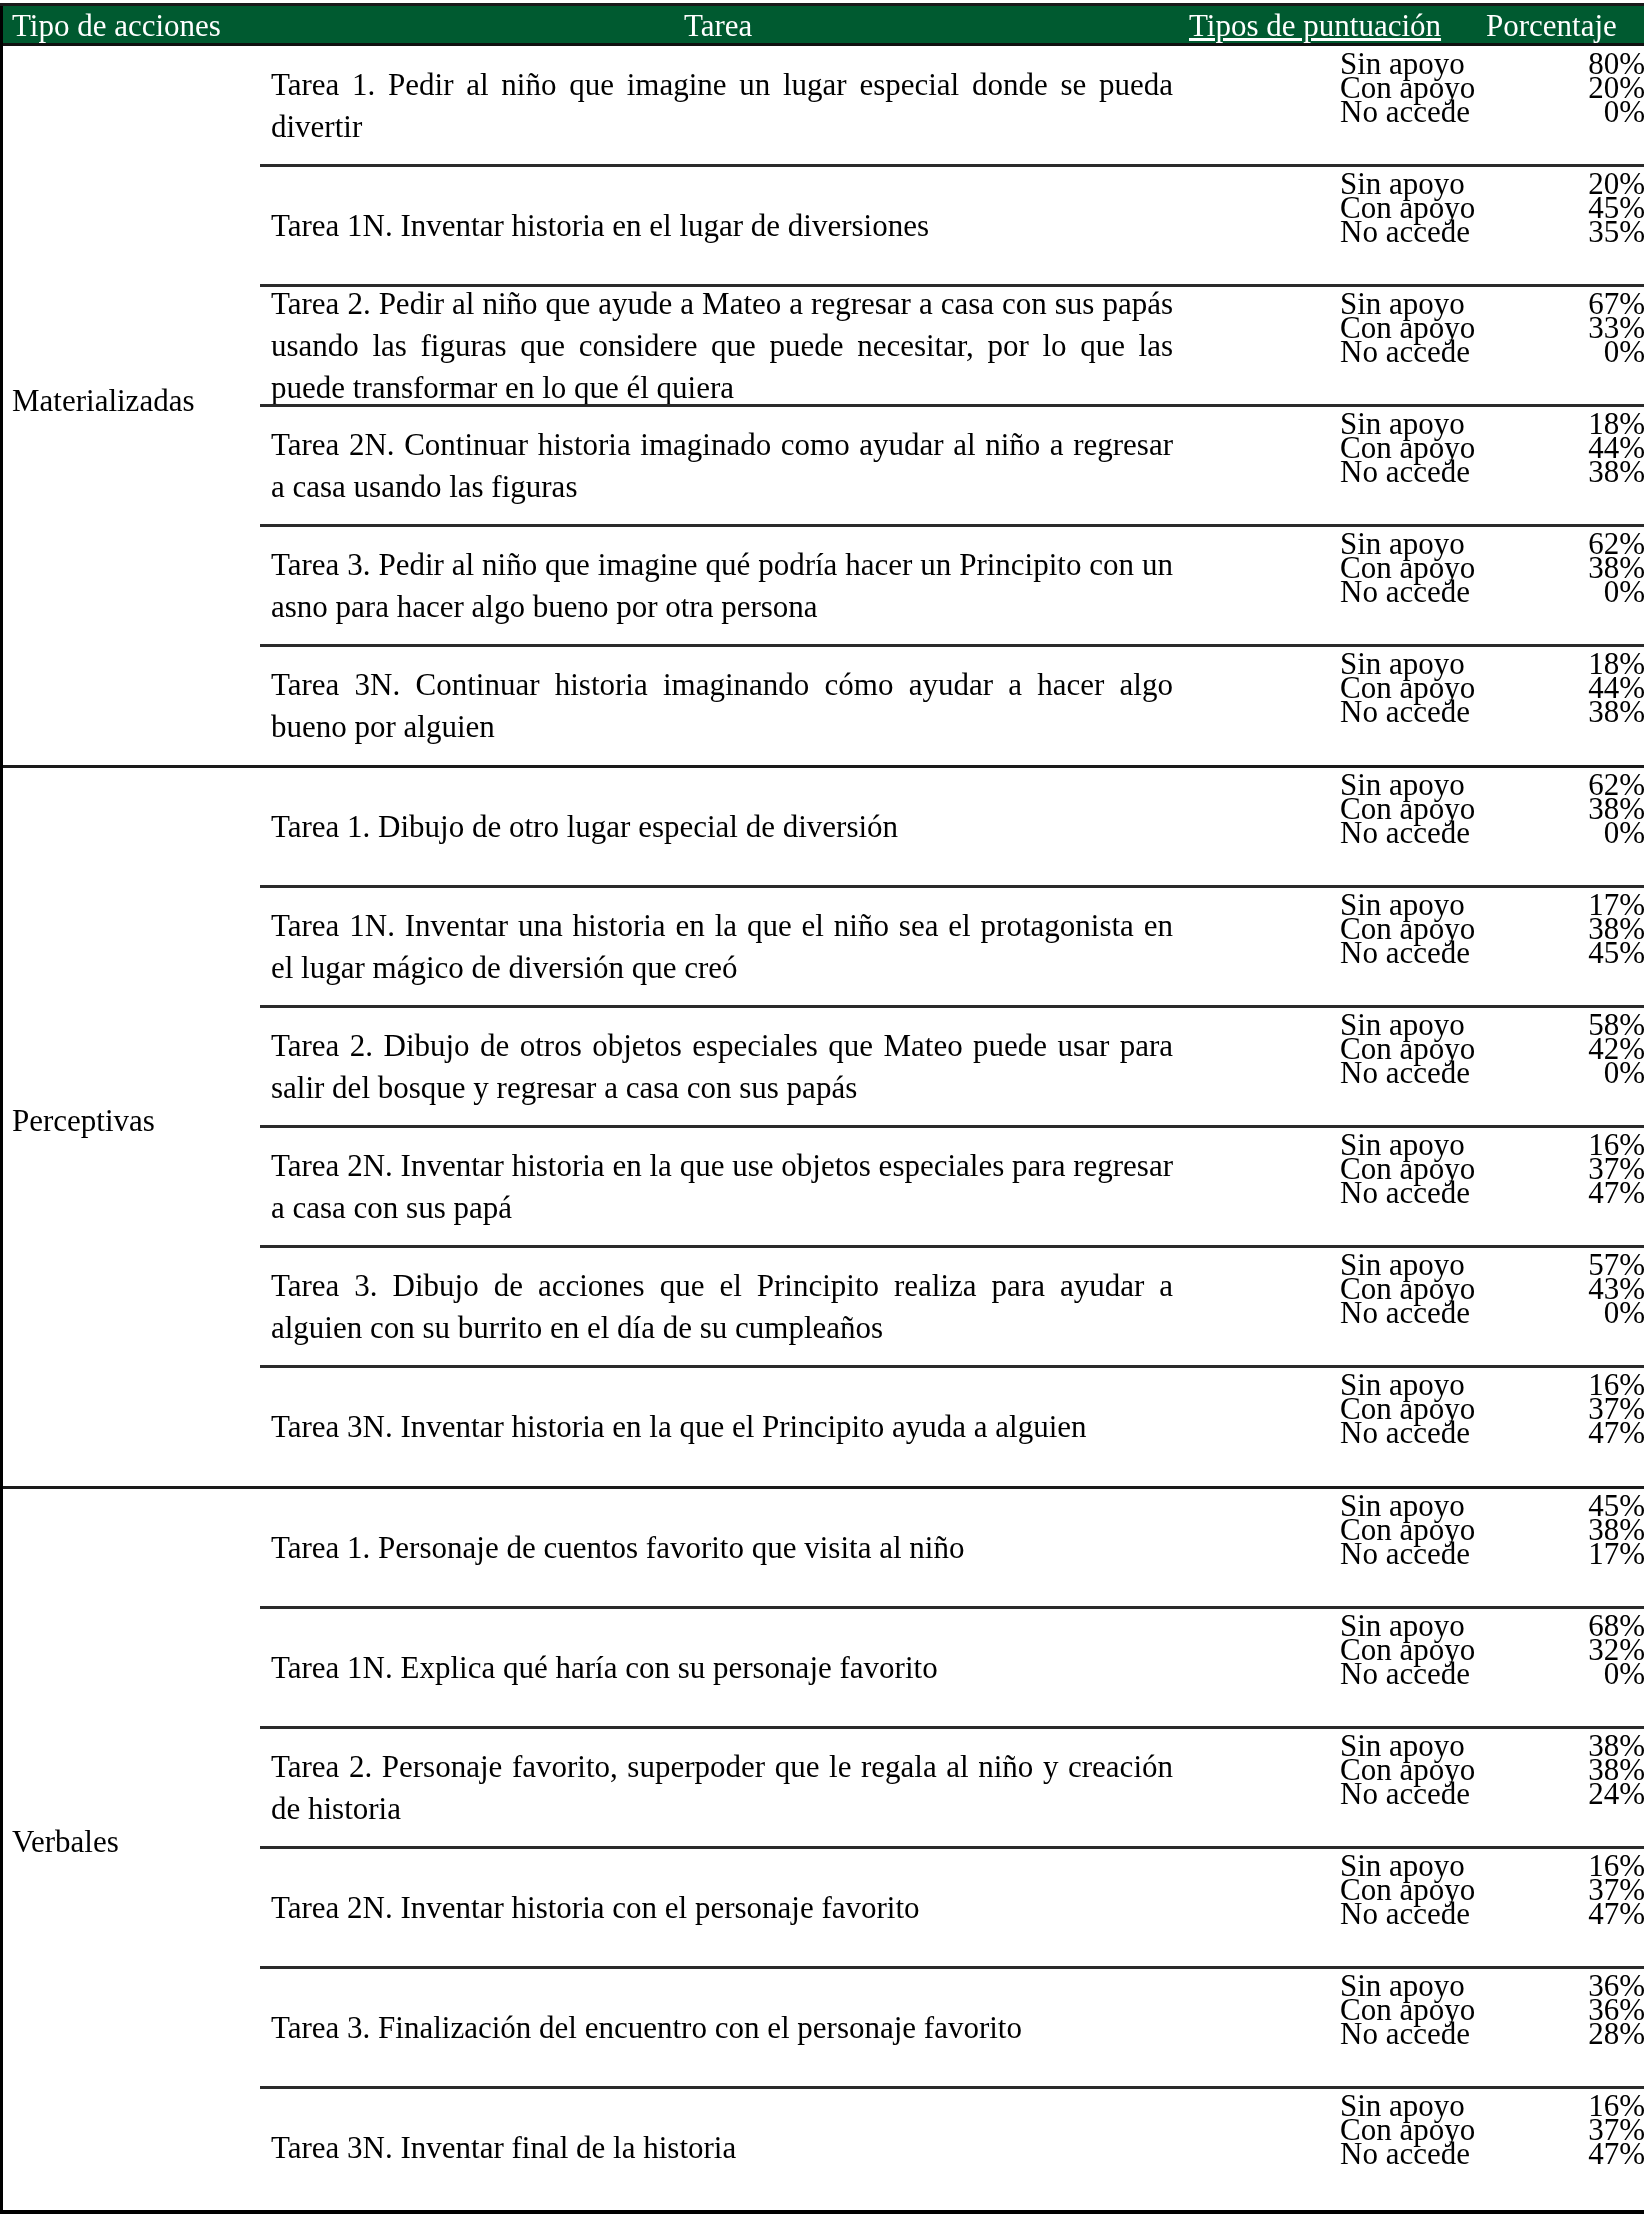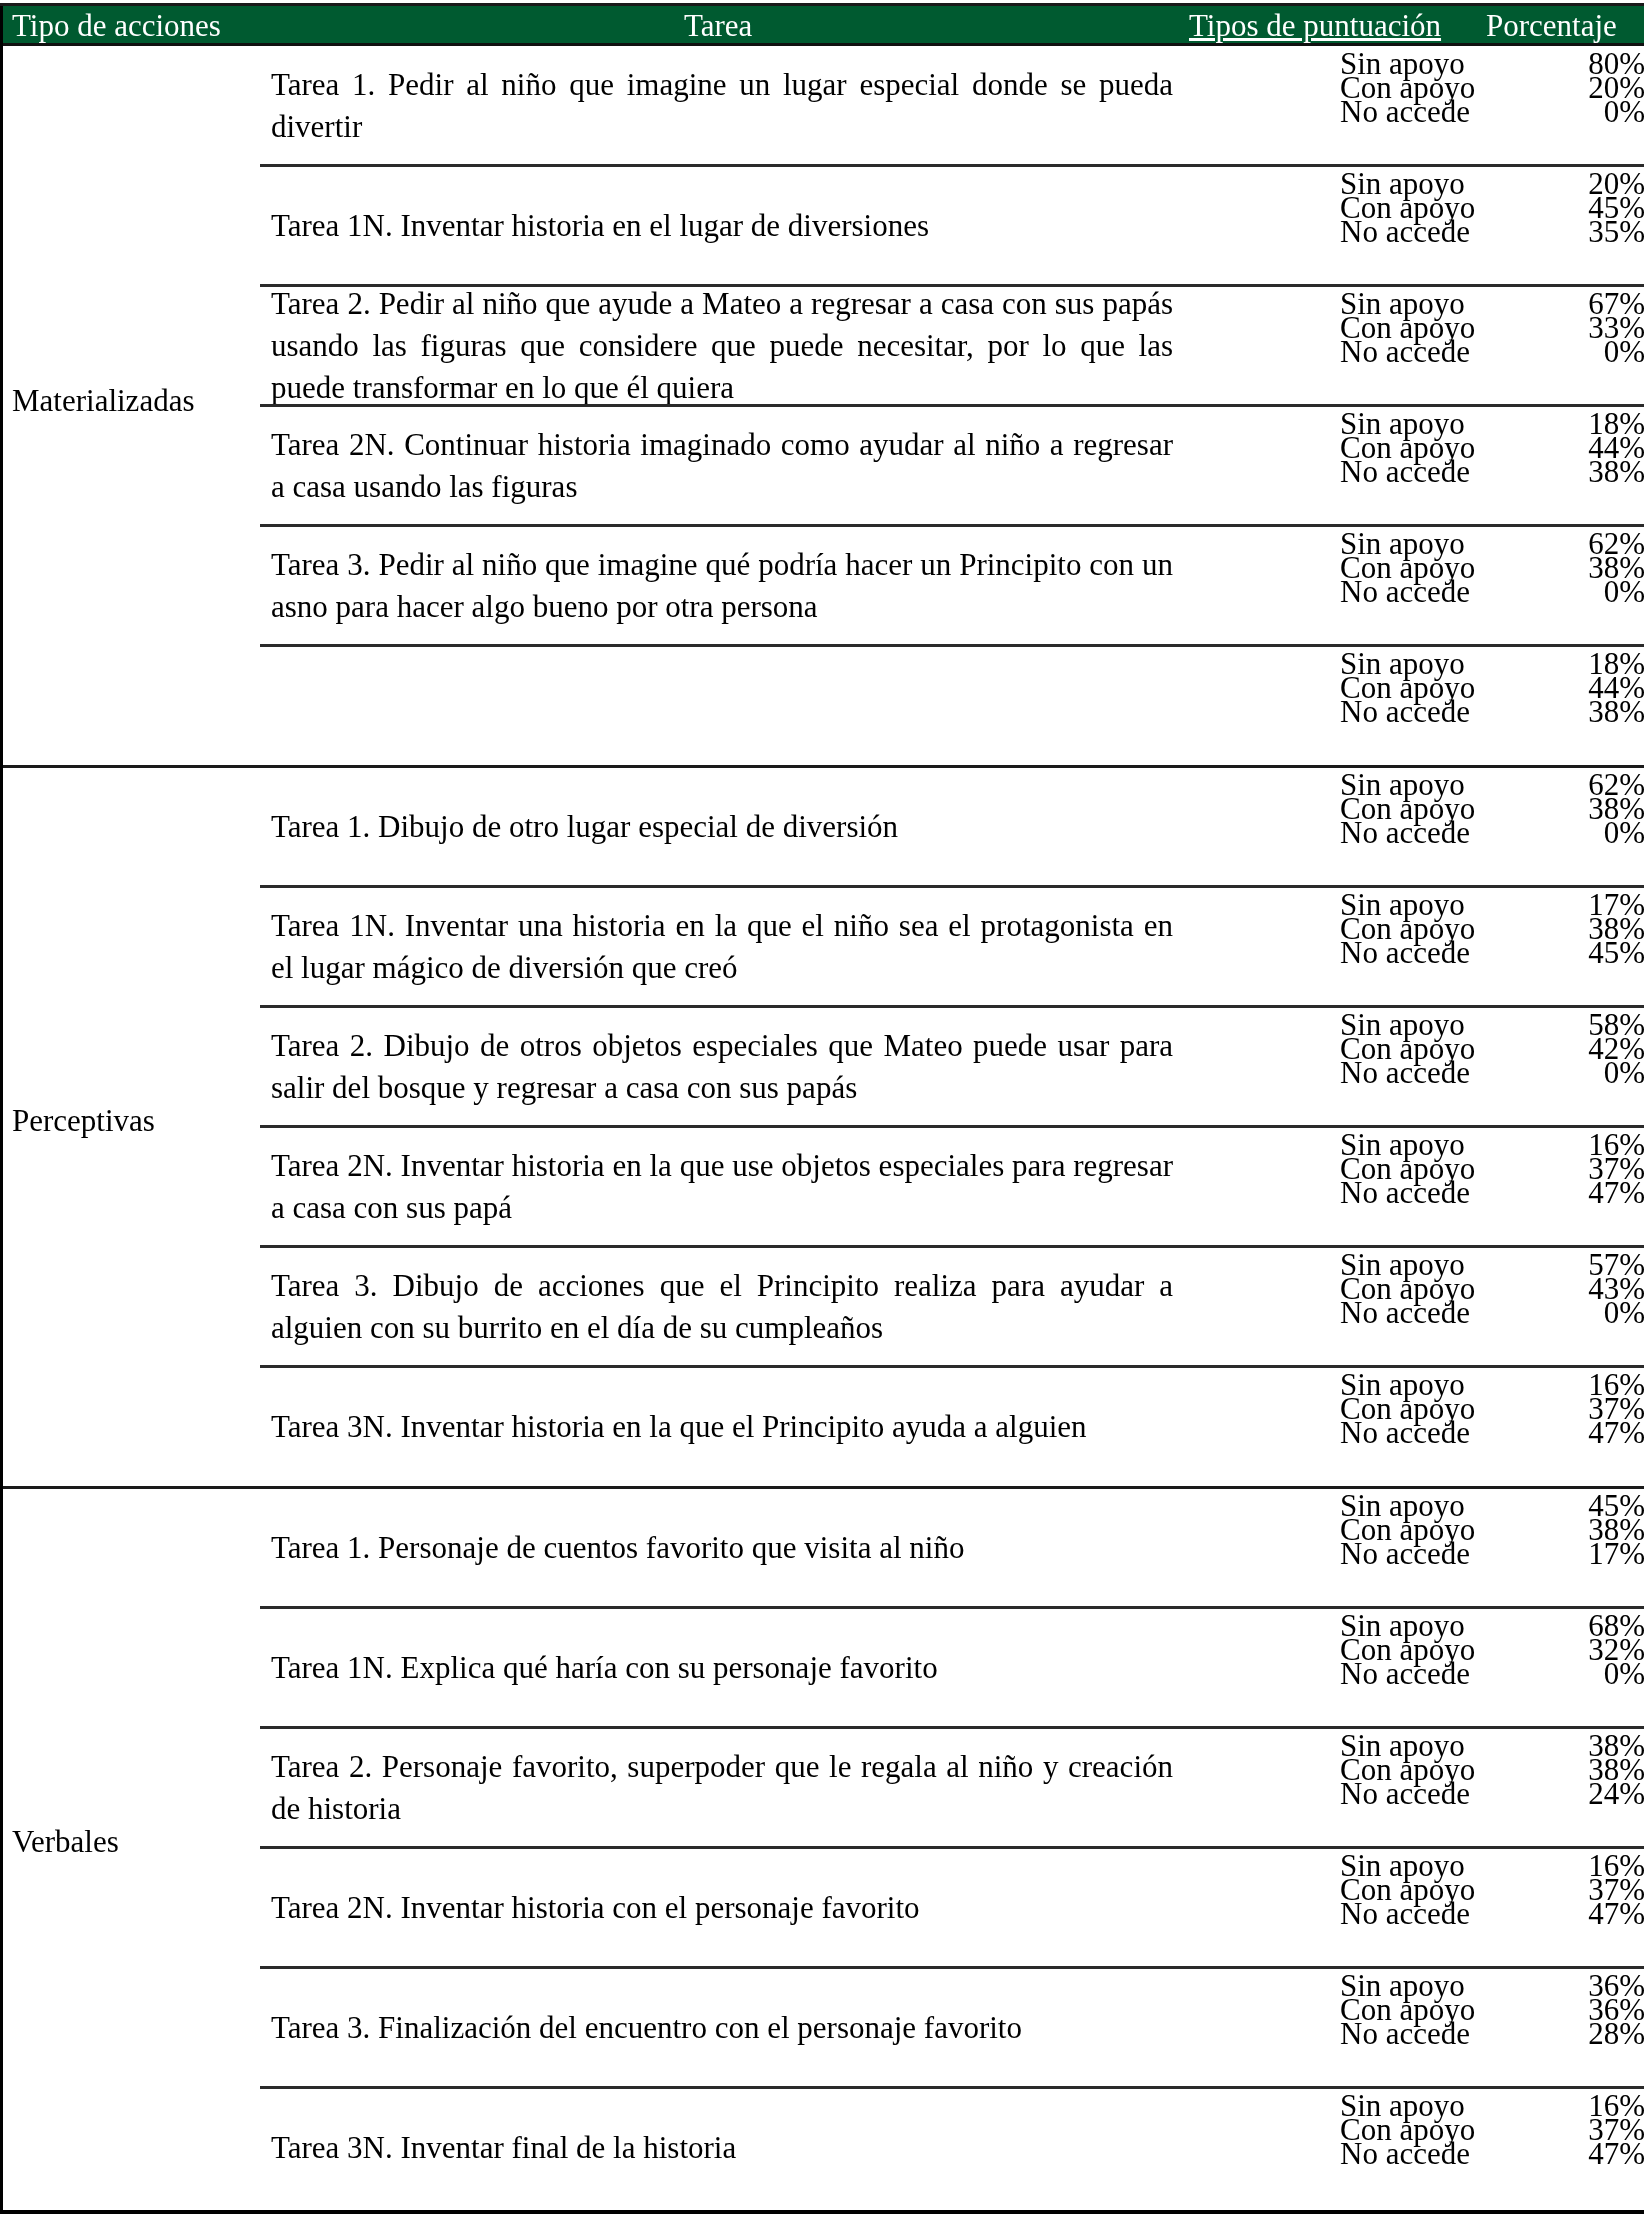--- a/index.html
+++ b/index.html
@@ -152,20 +152,23 @@
             <span class="pct">38%</span>
           </div>
           <div class="score-row" style="top: 46px;">
             <span class="label">No accede</span>
             <span class="pct">0%</span>
           </div>
         </div>
       </div>
       <div class="task">
         <div class="task-sep"></div>
+        <div class="task-text">
+          <span>Tarea 3N. Continuar historia imaginando cómo ayudar a hacer algo bueno por alguien</span>
+        </div>
         <div class="scores">
           <div class="score-row" style="top: -1.7px;">
             <span class="label">Sin apoyo</span>
             <span class="pct">18%</span>
           </div>
           <div class="score-row" style="top: 22px;">
             <span class="label">Con apoyo</span>
             <span class="pct">44%</span>
           </div>
           <div class="score-row" style="top: 46px;">

